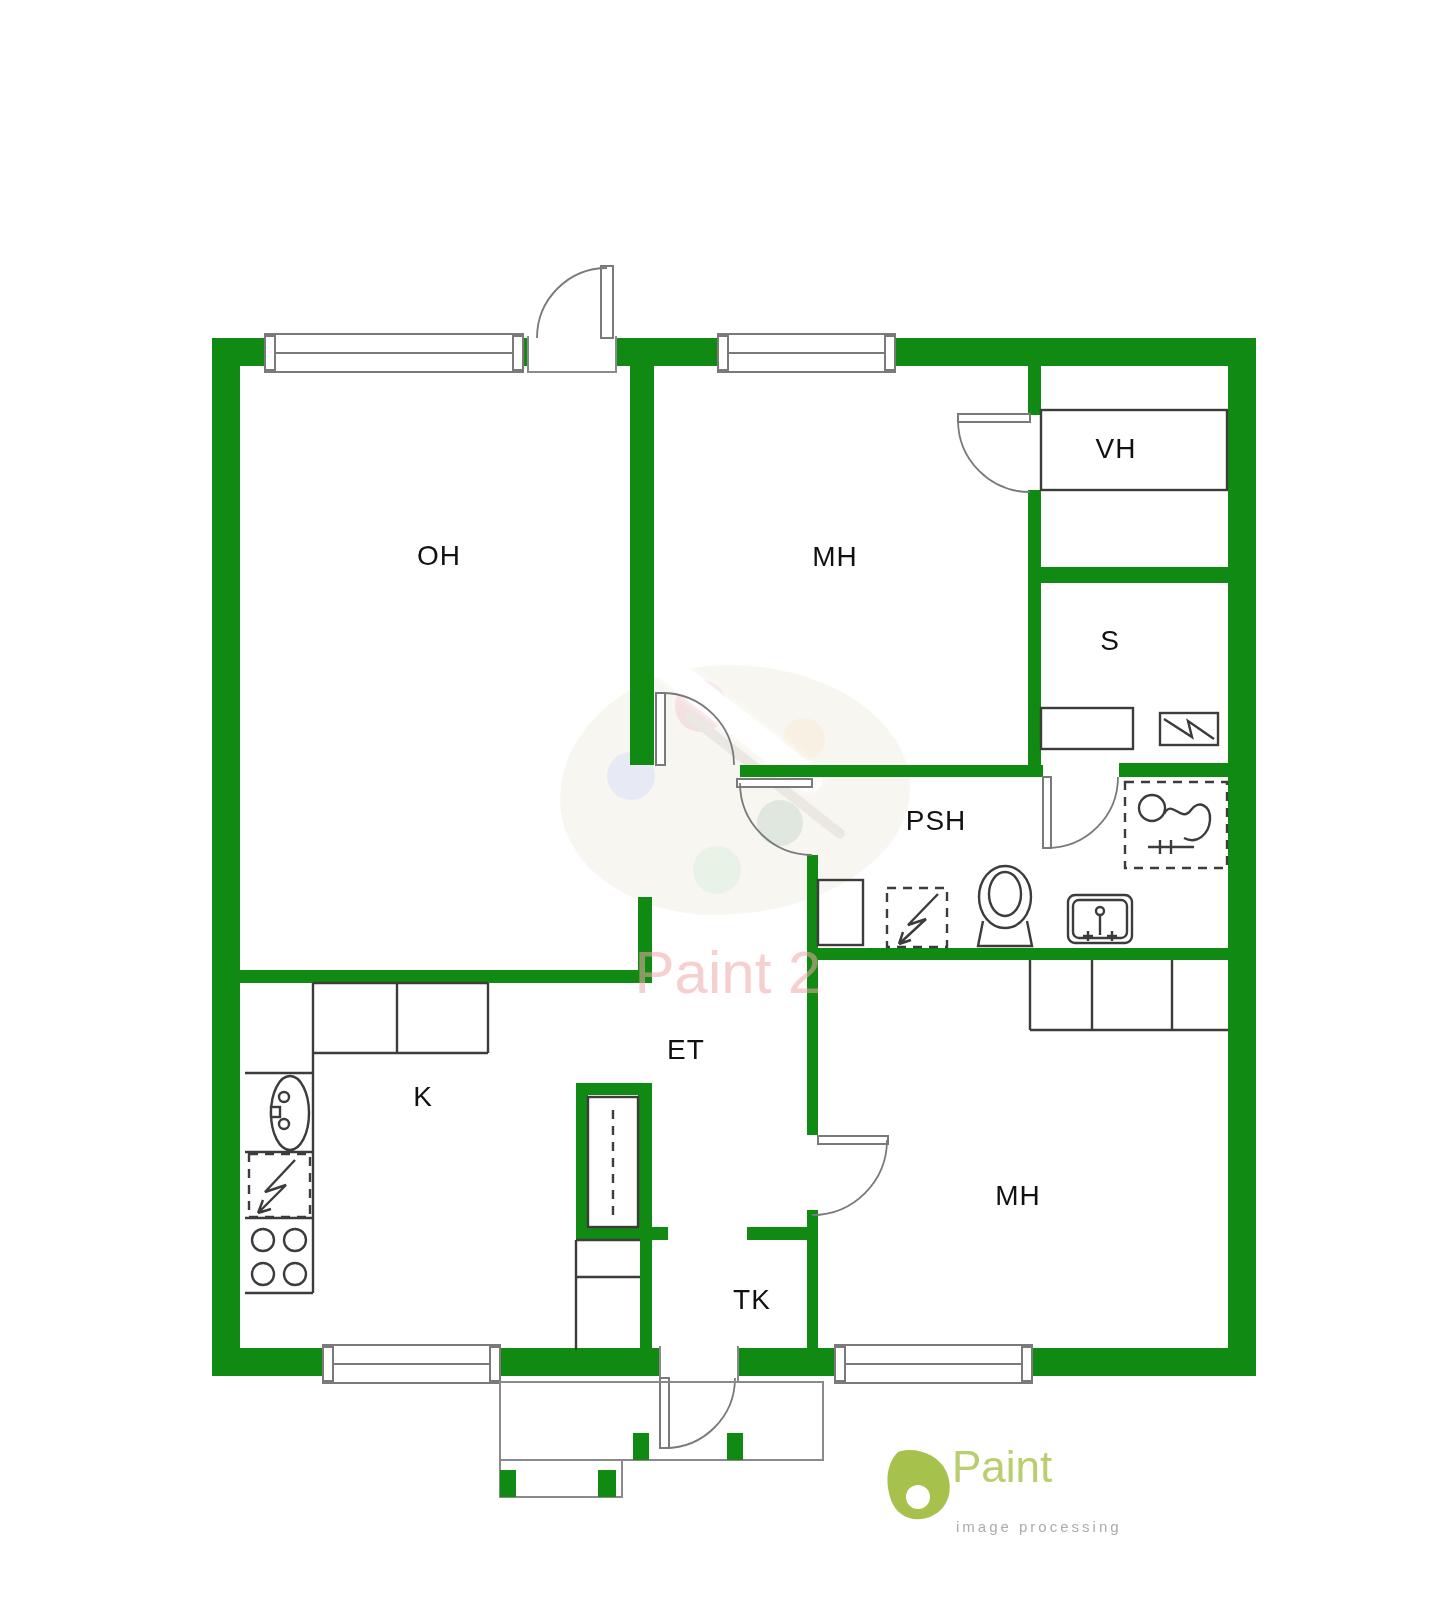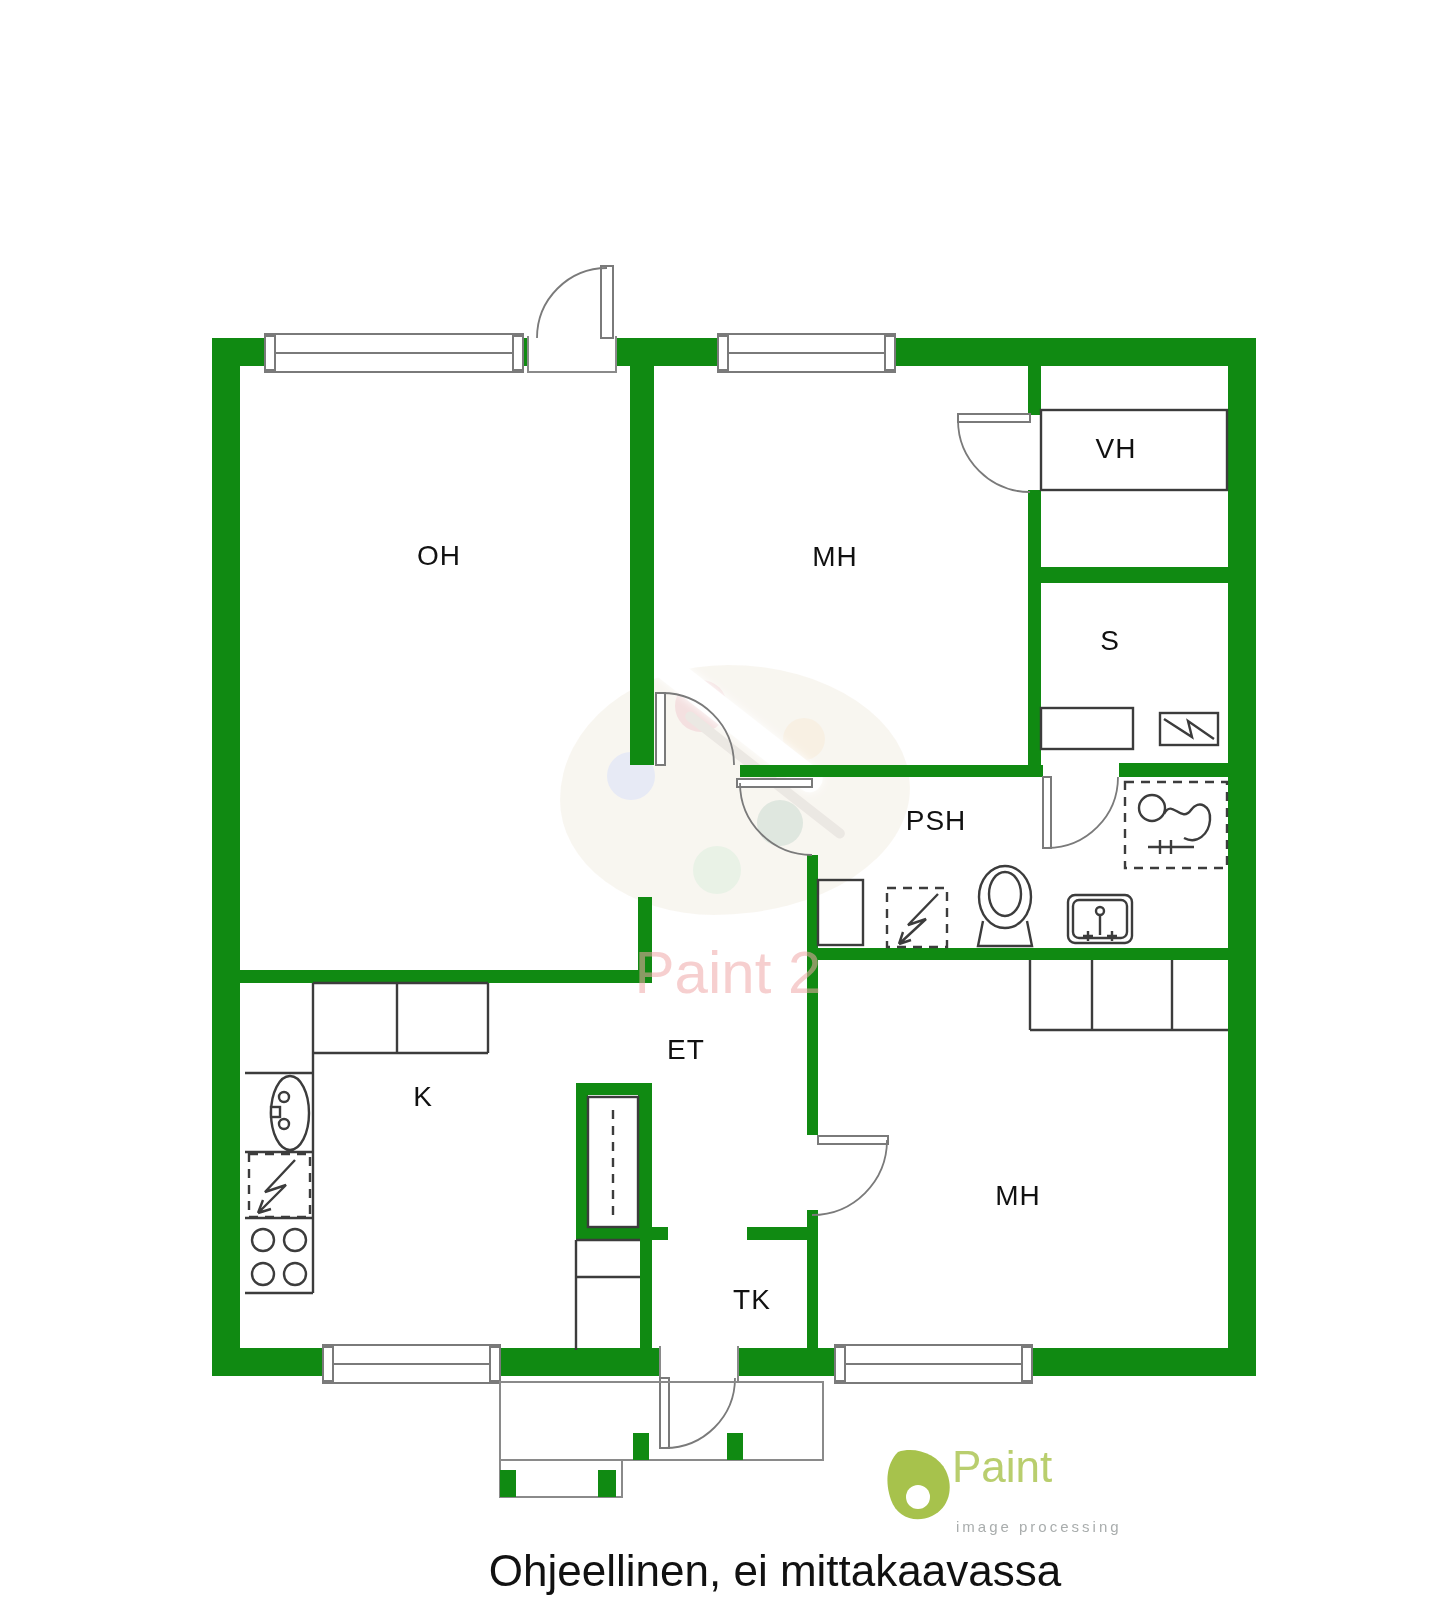--- a/index.html
+++ b/index.html
@@ -232,14 +232,13 @@
 
   <div id="upload-wm">
     <svg width="75" height="90" viewBox="0 0 75 90">
       <path d="M18,12 C35,6 58,14 66,31 C74,48 69,68 52,76 C35,84 17,77 11,60 C5,43 6,24 18,12 Z" fill="var(--upload-icon)"></path>
       <circle cx="38" cy="57" r="12" fill="#ffffff"></circle>
     </svg>
     <div id="upload-brand">Paint</div>
     <div id="upload-sub">image processing</div>
   </div>
 
-  <div id="caption">Ohjeellinen, ei mittakaavassa</div>
 </div>
 
 </body></html>

